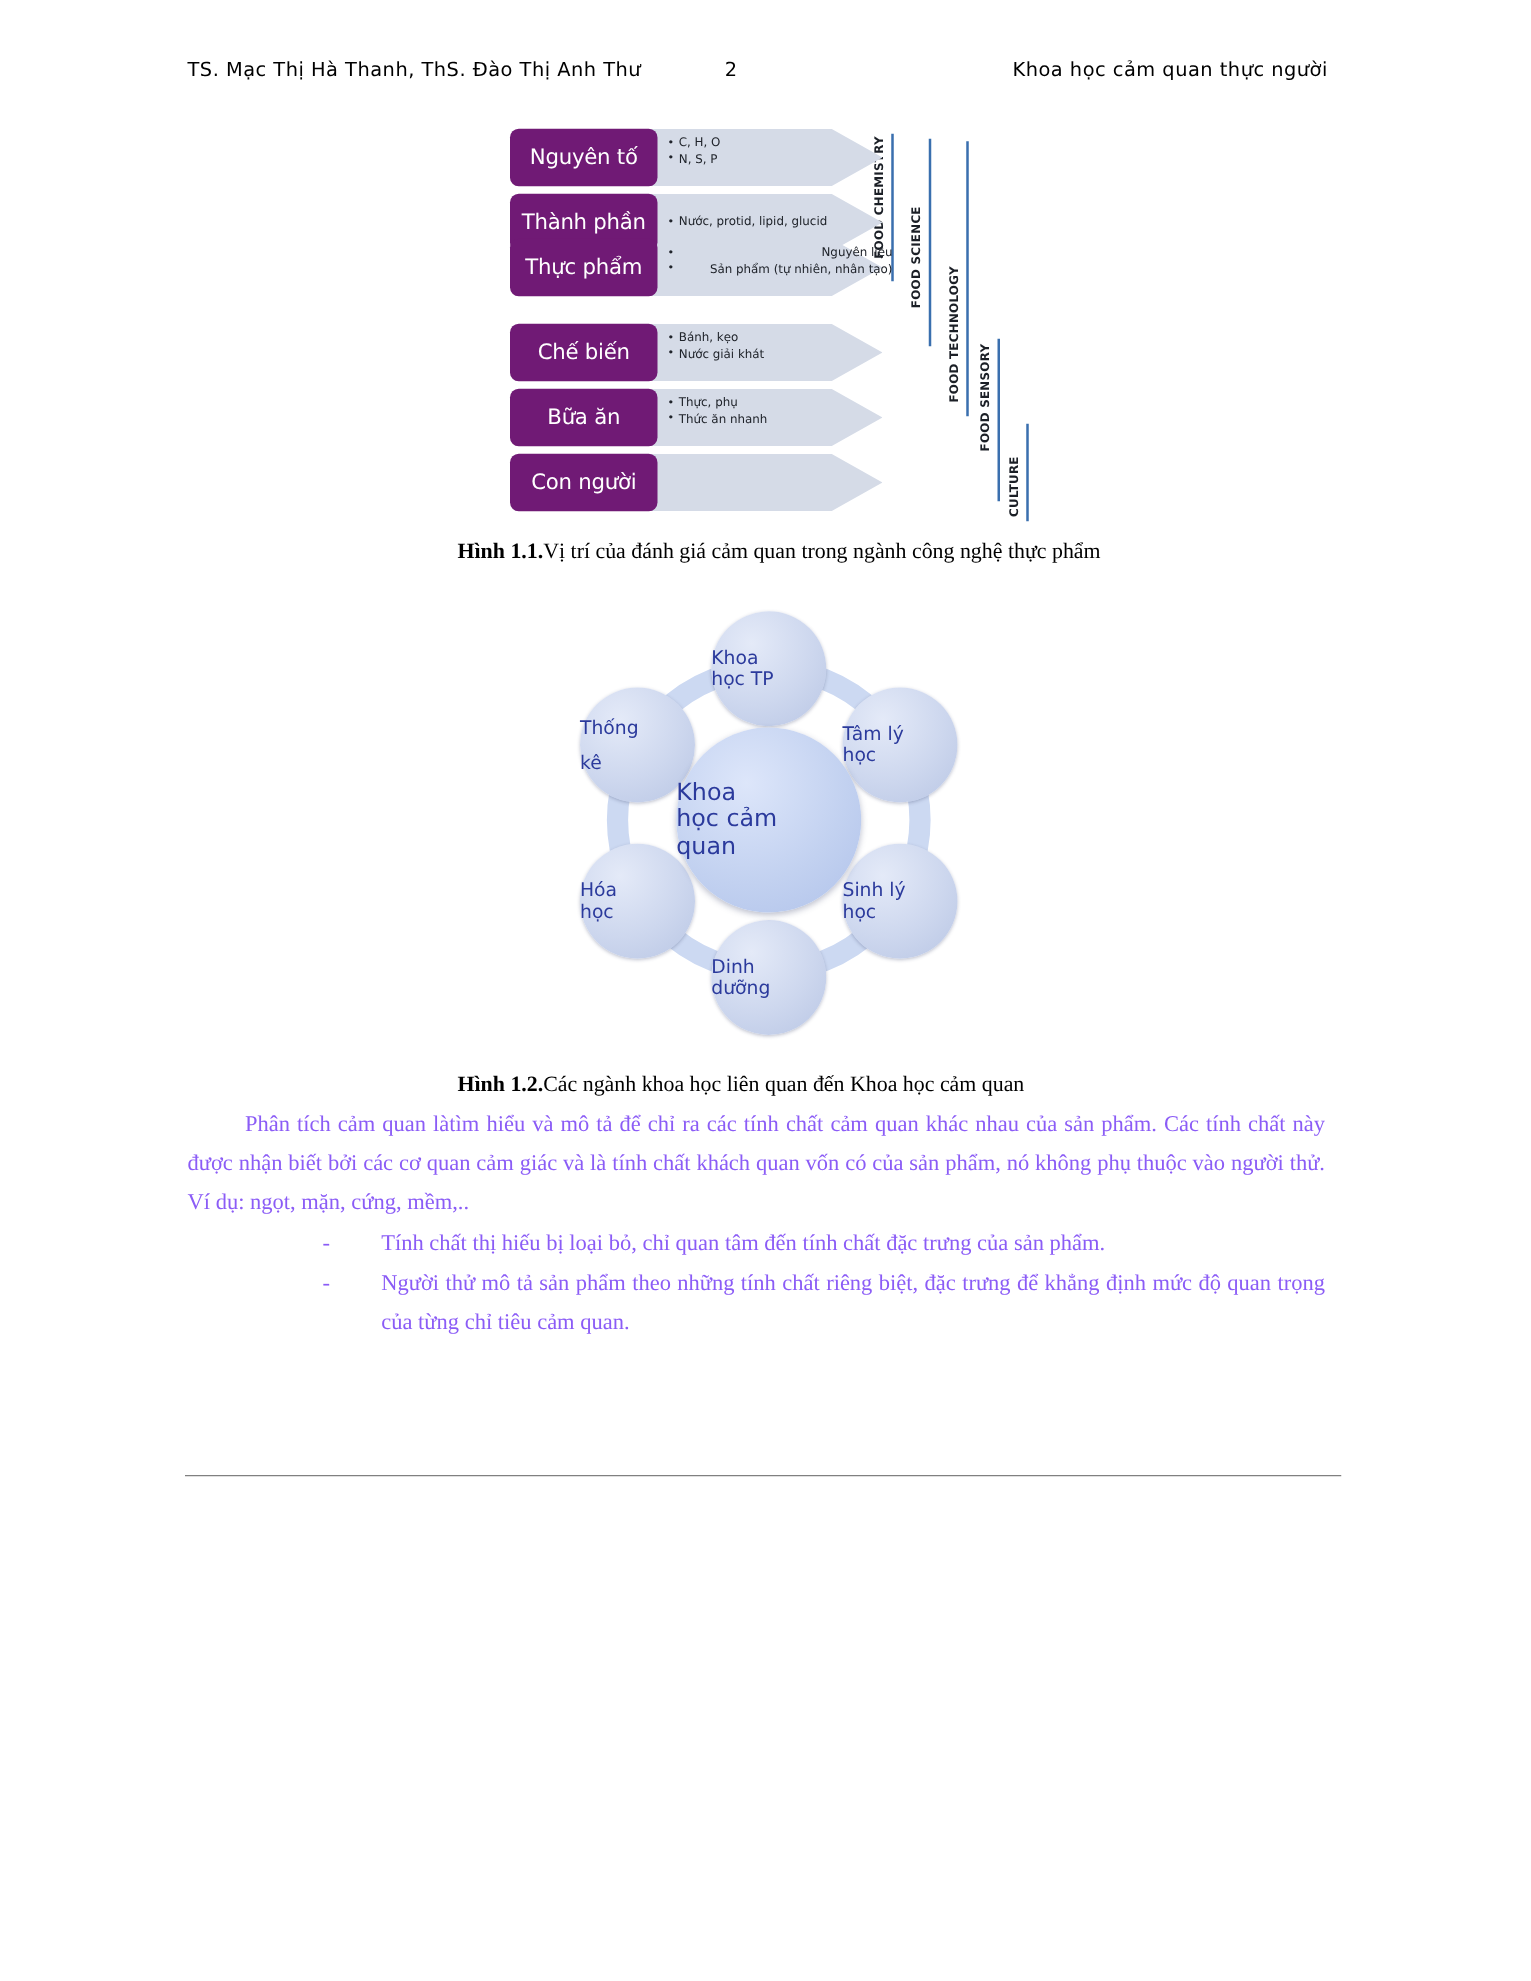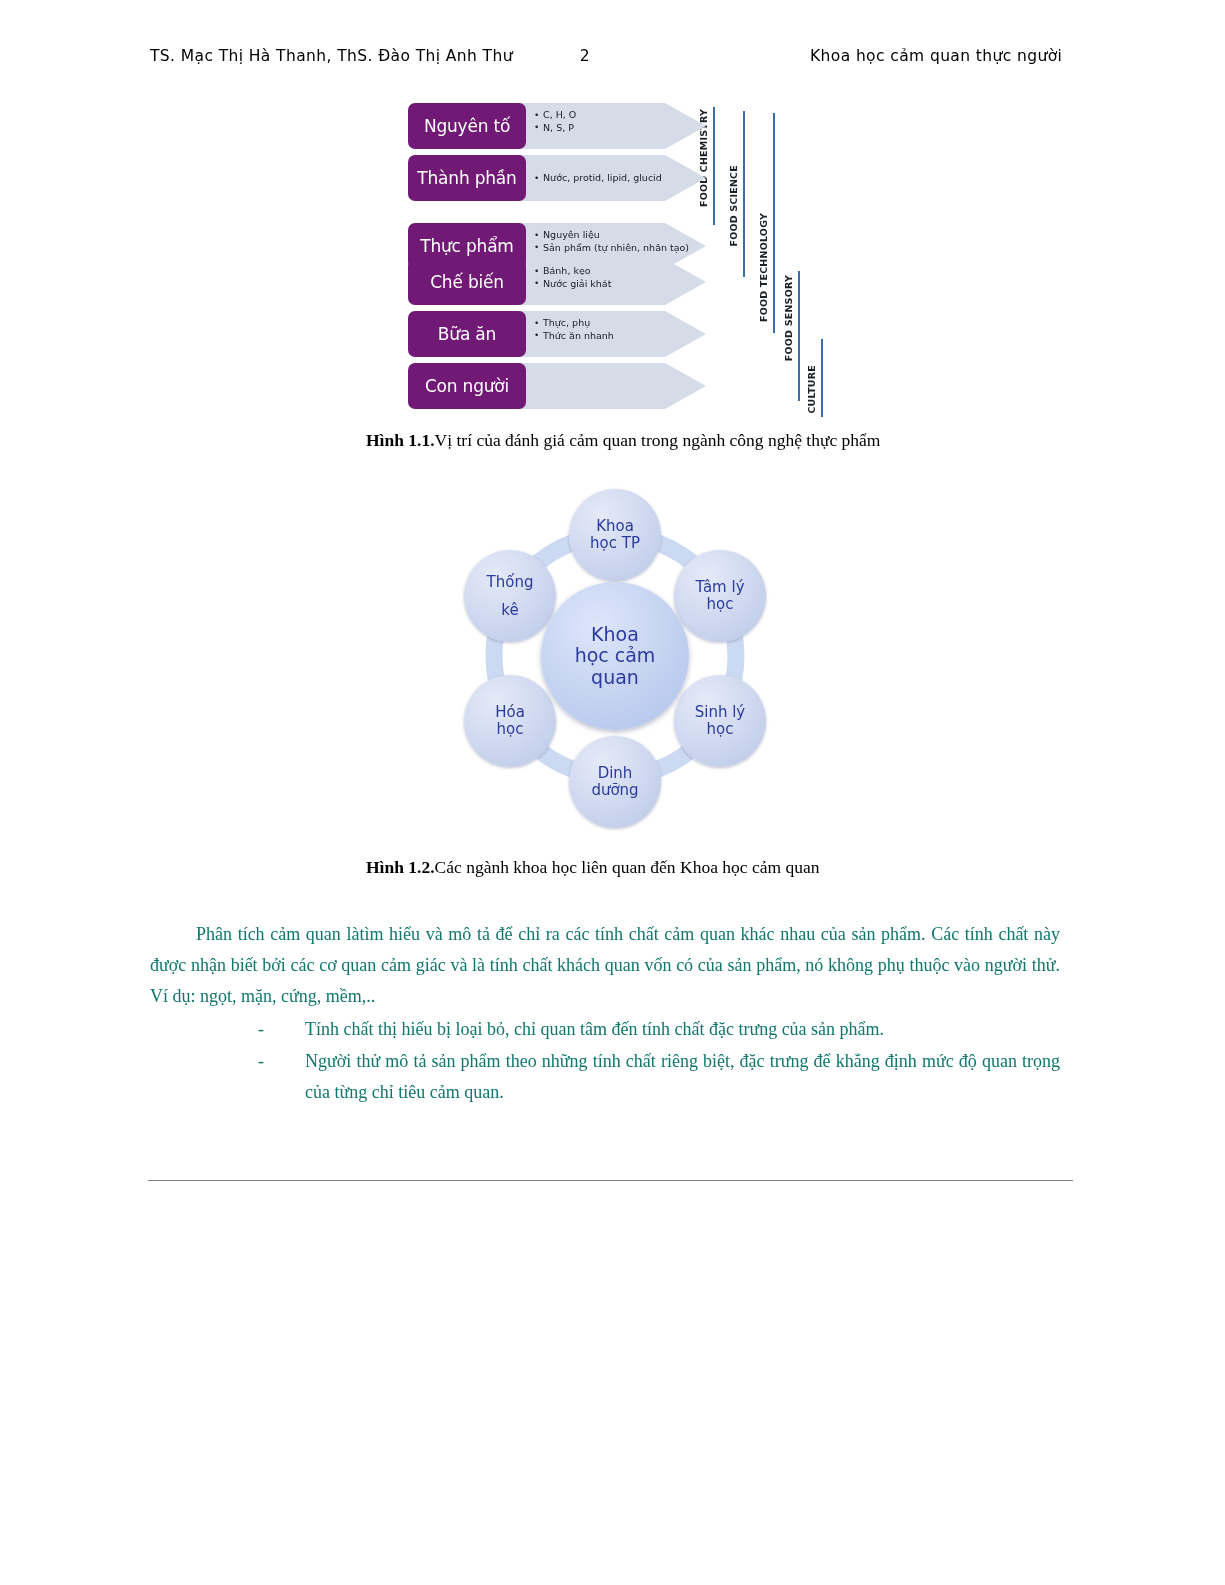--- a/index.html
+++ b/index.html
@@ -133,21 +133,21 @@
     top: 468px;
     width: 350px;
     height: 375px;
   }
   .ring-svg { position: absolute; left: 0; top: 0; }
   .f2-circle {
     position: absolute;
     border-radius: 50%;
     display: flex;
     flex-direction: column;
-    align-items: center;
+    align-items: flex-start;
     justify-content: center;
     font-family: "DejaVu Sans", sans-serif;
     color: #2b3a9c;
     text-align: center;
     line-height: 1.12;
     z-index: 5;
   }
   .f2-sat {
     width: 92px; height: 92px;
     font-size: 15px;
@@ -164,22 +164,21 @@
 
   
   .body-block {
     position: absolute;
     left: 150px;
     top: 884px;
     width: 910px;
     font-family: "Liberation Serif", serif;
     font-size: 18px;
     line-height: 31px;
-    color: #0f766e;
-    margin-top: 35px;
+    color: #8b5cf6;
   }
   .para {
     text-align: justify;
     text-indent: 46px;
     margin: 0 0 2px 0;
   }
   .bullets { margin: 0; padding: 0; list-style: none; }
   .bullets li {
     position: relative;
     padding-left: 155px;
@@ -223,21 +222,21 @@
   </div>
 
   <div class="f1-row" style="top:52px;">
     <div class="f1-arrow"></div>
     <div class="f1-box">Thành phần</div>
     <div class="f1-items one">
       <div class="bi">Nước, protid, lipid, glucid</div>
     </div>
   </div>
 
-  <div class="f1-row" style="top:120px;">
+  <div class="f1-row" style="top:88px;text-align:right;">
     <div class="f1-arrow"></div>
     <div class="f1-box">Thực phẩm</div>
     <div class="f1-items two">
       <div class="bi">Nguyên liệu</div>
       <div class="bi">Sản phẩm (tự nhiên, nhân tạo)</div>
     </div>
   </div>
 
   <div class="f1-row" style="top:156px;">
     <div class="f1-arrow"></div>

